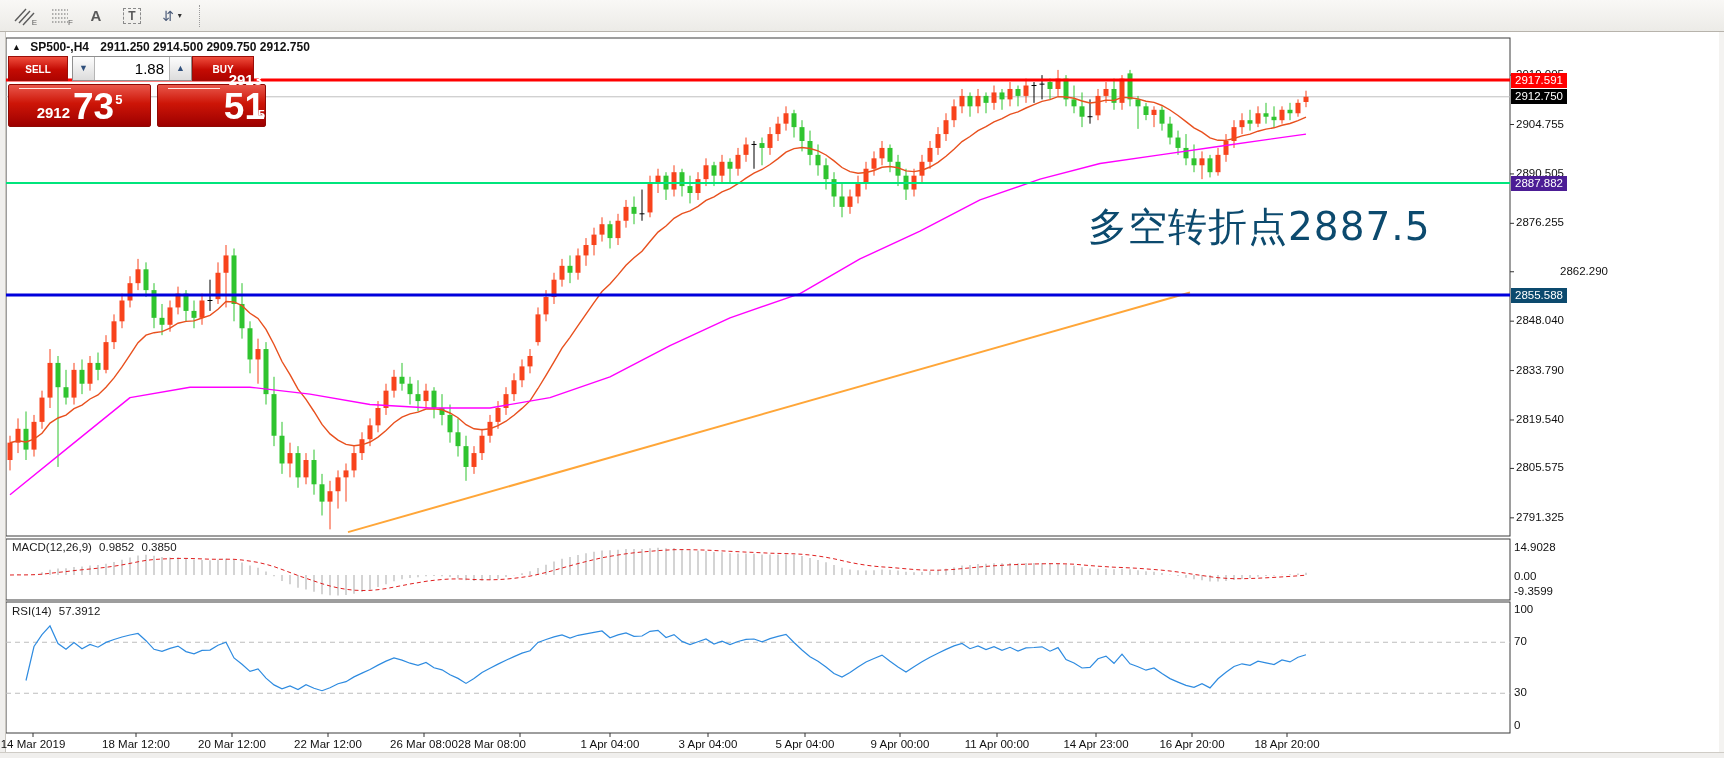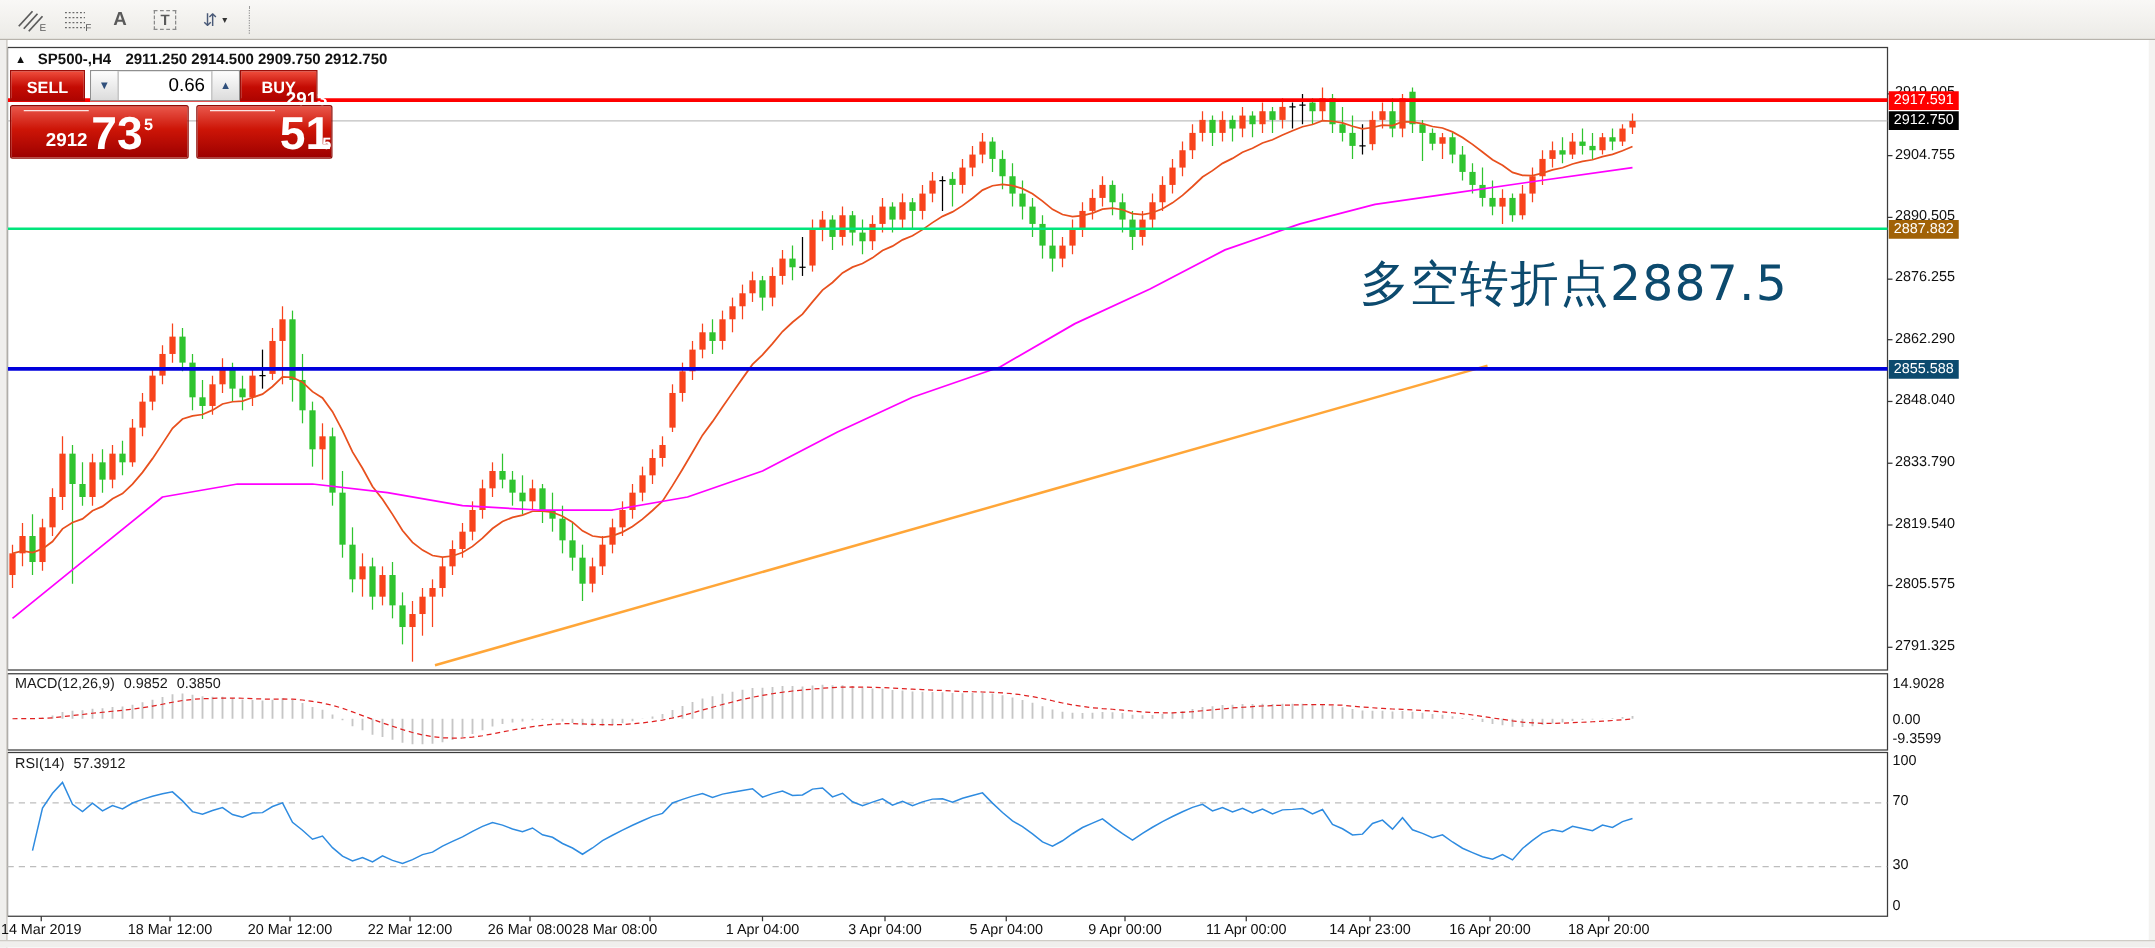--- a/index.html
+++ b/index.html
@@ -30,21 +30,21 @@
 
   
   .chart-title{position:absolute;left:12px;top:40px;font-size:12px;font-weight:bold;
     color:#111;z-index:20;letter-spacing:0;}
   .chart-title .title-arrow{font-size:9px;margin-right:6px;position:relative;top:-1px;}
   .chart-title .title-ohlc{margin-left:8px;font-weight:bold;}
 
   
   .trade-widget{position:absolute;left:8px;top:56px;width:258px;z-index:25;font-family:"Liberation Sans",sans-serif;}
   .tw-row1{display:flex;height:25px;}
-  .tw-btn{width:60px;height:25px;color:#fff;font-size:13px;font-weight:bold;text-align:center;
+  .tw-btn{width:60px;height:25px;color:#fff;font-size:10px;font-weight:bold;text-align:center;
     line-height:25px;background:linear-gradient(#ef4d3c,#c40b03 55%,#ae0400);border:1px solid #9b0e08;
     border-radius:0;box-sizing:border-box;}
   .tw-buy{width:62px;}
   .tw-spinner{display:flex;margin-left:4px;width:120px;height:25px;border:1px solid #8f8f8f;
     background:#fff;box-sizing:border-box;}
   .tw-spin-btn{width:21px;height:23px;background:linear-gradient(#fdfdfd,#dcdcdc);
     border-right:1px solid #b5b5b5;color:#30507c;font-size:9px;text-align:center;line-height:23px;}
   .tw-spin-btn.up{border-right:none;border-left:1px solid #b5b5b5;}
   .tw-vol{flex:1;font-size:15px;color:#000;text-align:right;line-height:23px;padding-right:5px;}
   .tw-row2{display:flex;margin-top:3px;}
@@ -664,21 +664,21 @@
   <span class="title-arrow">▲</span>
   <span>SP500-,H4</span>
   <span class="title-ohlc">2911.250 2914.500 2909.750 2912.750</span>
 </div>
 
 <div class="trade-widget">
   <div class="tw-row1">
     <div class="tw-btn">SELL</div>
     <div class="tw-spinner">
       <div class="tw-spin-btn">▼</div>
-      <div class="tw-vol">0.66</div>
+      <div class="tw-vol">1.88</div>
       <div class="tw-spin-btn up">▲</div>
     </div>
     <div class="tw-btn tw-buy">BUY</div>
   </div>
   <div class="tw-row2">
     <div class="tw-price tw-sell-price">
       <span class="twp-small">2912</span>
       <span class="twp-big">73</span>
       <span class="twp-sup">5</span>
     </div>
@@ -700,29 +700,29 @@
   <span style="margin-left:4px;">57.3912</span>
 </div>
 
 <div class="annotation">多空转折点2887.5</div>
 
 <div id="price-labels">
     <div class="px-label" style="top: 68.0969px;">2919.005</div>
     <div class="px-label" style="top: 117.51px;">2904.755</div>
     <div class="px-label" style="top: 166.923px;">2890.505</div>
     <div class="px-label" style="top: 216.336px;">2876.255</div>
-    <div class="px-label" style="top: 264.76px;">2862.290</div>
+    <div class="px-label" style="top: 264.76px; margin-left: 44px;">2862.290</div>
     <div class="px-label" style="top: 314.173px;">2848.040</div>
     <div class="px-label" style="top: 363.586px;">2833.790</div>
     <div class="px-label" style="top: 412.999px;">2819.540</div>
     <div class="px-label" style="top: 461.424px;">2805.575</div>
     <div class="px-label" style="top: 510.837px;">2791.325</div>
     <div class="px-badge" style="top: 72.5px; background: rgb(255, 0, 0); color: rgb(255, 255, 255);">2917.591</div>
     <div class="px-badge" style="top: 89.2865px; background: rgb(0, 0, 0); color: rgb(255, 255, 255);">2912.750</div>
-    <div class="px-badge" style="top: 175.518px; background: #a16207; color: rgb(255, 255, 255);">2887.882</div>
+    <div class="px-badge" style="top: 175.518px; background: #4c1d95; color: rgb(255, 255, 255);">2887.882</div>
     <div class="px-badge" style="top: 287.5px; background: #0c4a6e; color: rgb(255, 255, 255);">2855.588</div>
     <div class="ind-label" style="top: 541px;">14.9028</div>
     <div class="ind-label" style="top: 570px;">0.00</div>
     <div class="ind-label" style="top: 585px;">-9.3599</div>
     <div class="ind-label" style="top: 603px;">100</div>
     <div class="ind-label" style="top: 635px;">70</div>
     <div class="ind-label" style="top: 686px;">30</div>
     <div class="ind-label" style="top: 719px;">0</div>
   </div>
 <div id="date-labels">

